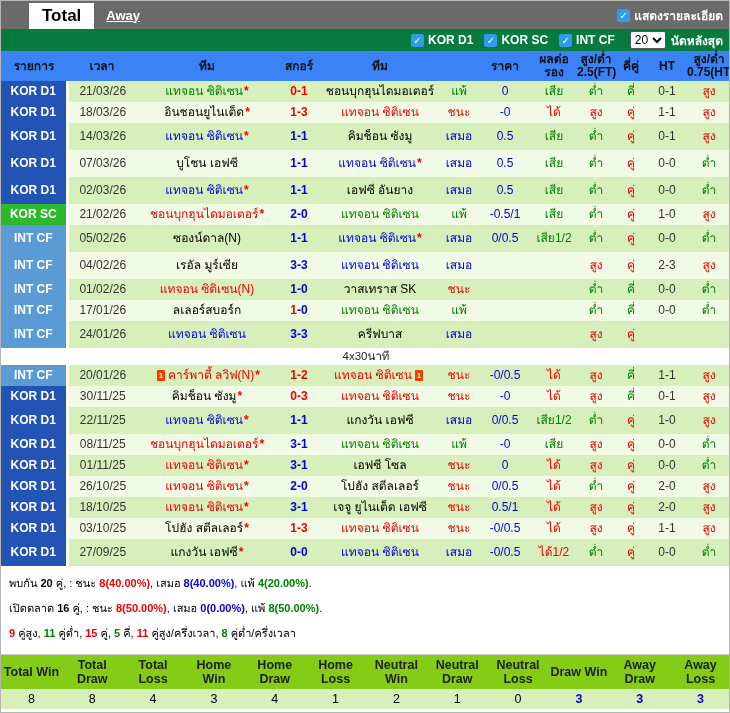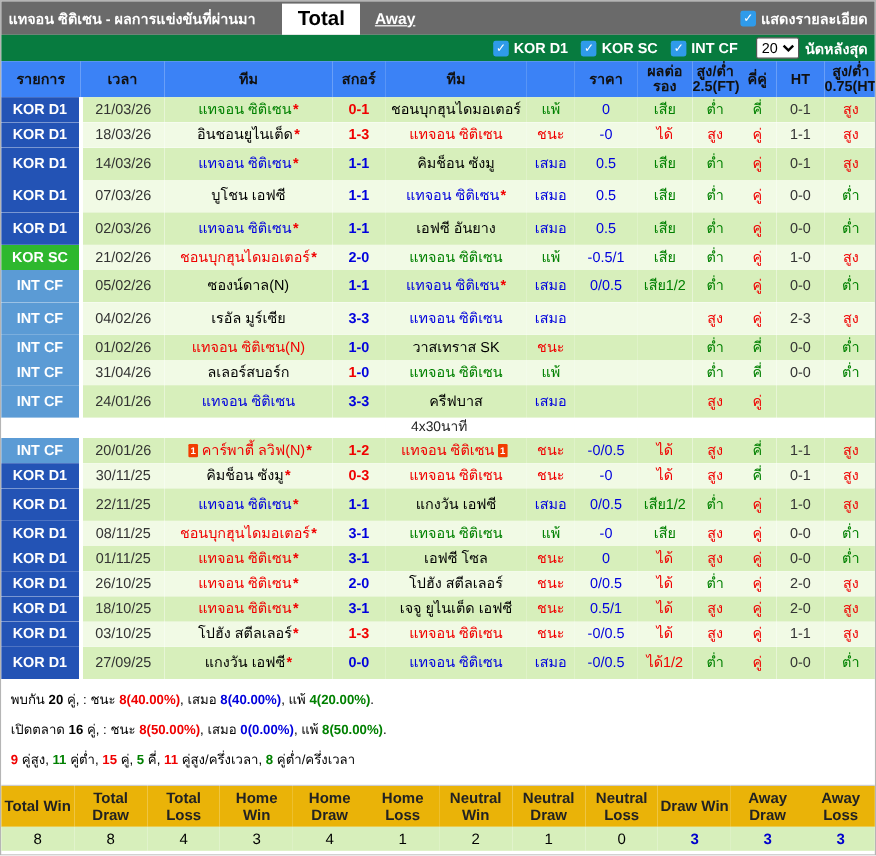--- a/index.html
+++ b/index.html
@@ -42,32 +42,31 @@
   .c-black{color:#000;}
   .c-dark{color:#333;}
   .b{font-weight:bold;}
 
   
   .summary{padding:8px 8px 5px 8px;background:#fff;}
   .summary .line{font-size:11px;margin:0 0 7px 0;color:#000;}
 
   
   table.stats{border-collapse:collapse;table-layout:fixed;width:730px;border-top:1px solid #ccc;}
-  table.stats th{background:#eab308;font-weight:bold;font-size:12.5px;color:#222;padding:3px 1px;line-height:14px;text-align:center;vertical-align:middle;height:34px;box-sizing:border-box;}
+  table.stats th{background:#84cc16;font-weight:bold;font-size:12.5px;color:#222;padding:3px 1px;line-height:14px;text-align:center;vertical-align:middle;height:34px;box-sizing:border-box;}
   table.stats td{font-size:12.5px;text-align:center;padding:3px 0;height:20px;box-sizing:border-box;}
   tr.counts td{background:#d7efbb;}
   .hl{color:#0000cc;font-weight:bold;}
 </style>
 </head>
 <body>
 
 <div class="page">
 
   <div class="topbar">
-    <span class="title">แทจอน ซิติเซน - ผลการแข่งขันที่ผ่านมา</span>
     <div class="tabs">
       <div class="tab-total">Total</div>
       <div class="tab-away">Away</div>
     </div>
     <label class="detail-toggle">
       <span class="cb">✓</span>
       <span>แสดงรายละเอียด</span>
     </label>
   </div>
 
@@ -241,21 +240,21 @@
           <td class="col-res"><span class="c-red">ชนะ</span></td>
           <td><span class="c-blue"></span></td>
           <td><span class="c-black"></span></td>
           <td><span class="c-green">ต่ำ</span></td>
           <td><span class="c-green">คี่</span></td>
           <td><span class="c-dark">0-0</span></td>
           <td><span class="c-green">ต่ำ</span></td>
         </tr>
         <tr class="m-light m-normal">
           <td class="league" style="background: rgb(91, 155, 213);">INT CF</td>
-          <td><span class="c-dark">31/04/26</span></td>
+          <td><span class="c-dark">17/01/26</span></td>
           <td><span class="c-black">ลเลอร์สบอร์ก</span></td>
           <td><span class="score c-red">1</span><span class="score c-blue">-0</span></td>
           <td><span class="c-green">แทจอน ซิติเซน</span></td>
           <td class="col-res"><span class="c-green">แพ้</span></td>
           <td><span class="c-blue"></span></td>
           <td><span class="c-black"></span></td>
           <td><span class="c-green">ต่ำ</span></td>
           <td><span class="c-green">คี่</span></td>
           <td><span class="c-dark">0-0</span></td>
           <td><span class="c-green">ต่ำ</span></td>

